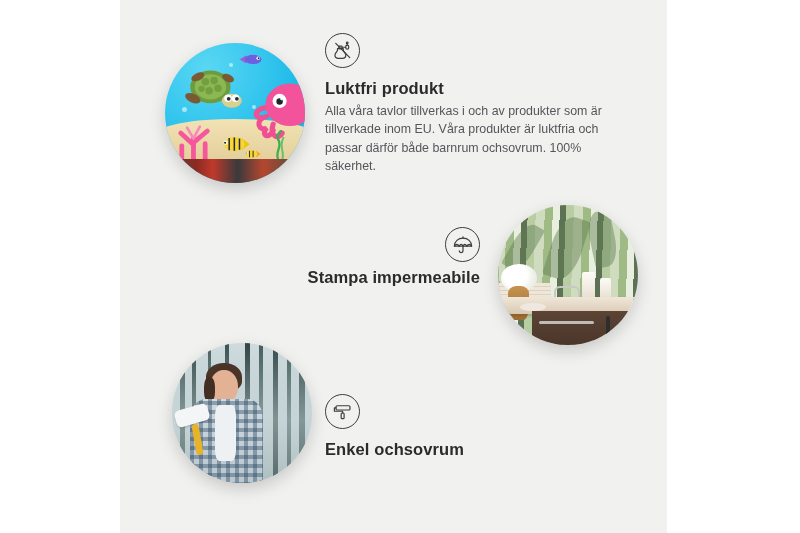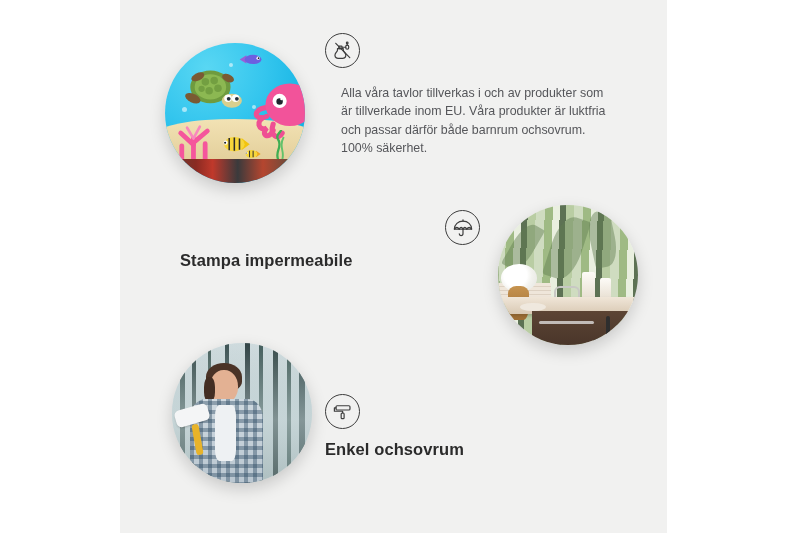--- a/index.html
+++ b/index.html
@@ -290,31 +290,31 @@
   .icon-circle svg { display:block; }
 
   .feat-title {
     margin: 11px 0 4px 0;
     font-size: 16.5px;
     font-weight: bold;
     color: #2b2b2b;
     letter-spacing: .1px;
   }
   .feat-body {
-    margin: 16px;
+    margin: 0;
     font-size: 12.4px;
     line-height: 1.48;
     color: #55565a;
   }
 
   
   .blk1 { left: 205px; top: 33px; width: 300px; }
 
   
-  .blk2 { left: 60px; top: 210px; width: 300px; }
+  .blk2 { left: 60px; top: 227px; width: 300px; text-align: right; }
   .blk2 .icon-wrap { display: flex; justify-content: flex-end; }
   .blk2 .feat-title { margin-top: 6px; }
 
   
   .blk3 { left: 205px; top: 394px; width: 300px; }
 </style>
 </head>
 <body>
 
 <div class="page">
@@ -420,20 +420,21 @@
             <path d="M6.5 20 C3.6 20 2.6 17.4 3.6 15.1 C4.3 13.4 6 12.4 6 10.8 L6 9.4 L12.3 9.4 L12.3 10.8 C12.3 12.4 14 13.4 14.7 15.1 C15.7 17.4 14.7 20 11.8 20 Z"></path>
             <rect x="7.4" y="6.6" width="3.5" height="2.8" rx="0.5"></rect>
             <path d="M10.9 7.9 L15 7.9"></path>
             <rect x="15" y="5.6" width="3.2" height="4.4" rx="1.6"></rect>
             <path d="M16.6 5.6 L16.6 3.9"></path>
             <circle cx="16.6" cy="3.2" r="0.9"></circle>
             <path d="M4.1 3.6 L19.4 19.2" stroke-width="1.3"></path>
           </svg>
         </div>
       </div>
+      <div class="feat-title">Luktfri produkt</div>
       <p class="feat-body">Alla våra tavlor tillverkas i och av produkter som är tillverkade inom EU. Våra produkter är luktfria och passar därför både barnrum ochsovrum. 100% säkerhet.</p>
     </div>
 
     <div class="disc disc-bath">
       <div class="art">
         <div class="bath-wall"></div>
         <div class="bath-leaf" style="left:38%;top:8%;width:22%;height:46%;"></div>
         <div class="bath-leaf" style="left:66%;top:4%;width:18%;height:40%;transform:rotate(-12deg);"></div>
         <div class="bath-leaf" style="left:10%;top:12%;width:16%;height:36%;transform:rotate(30deg);"></div>
 

